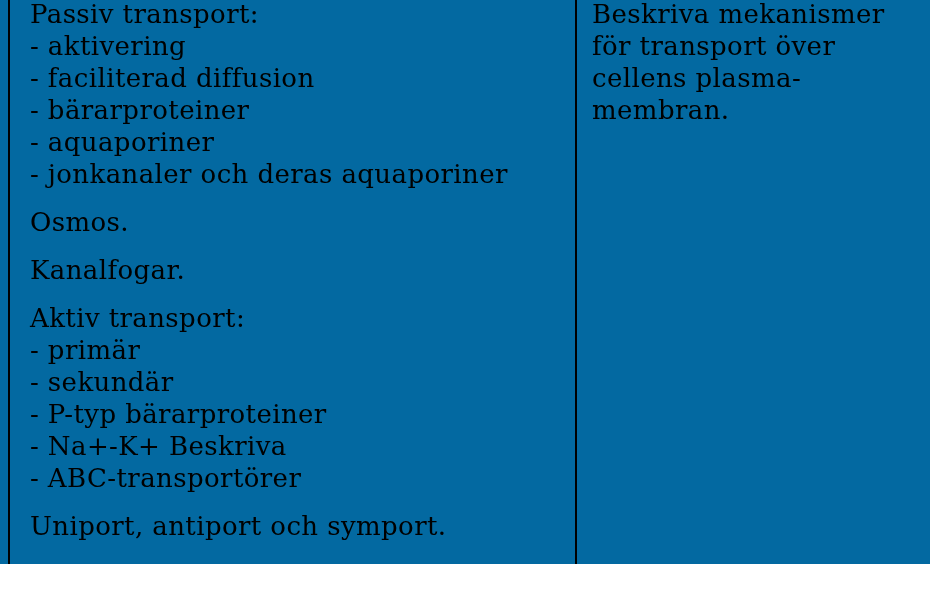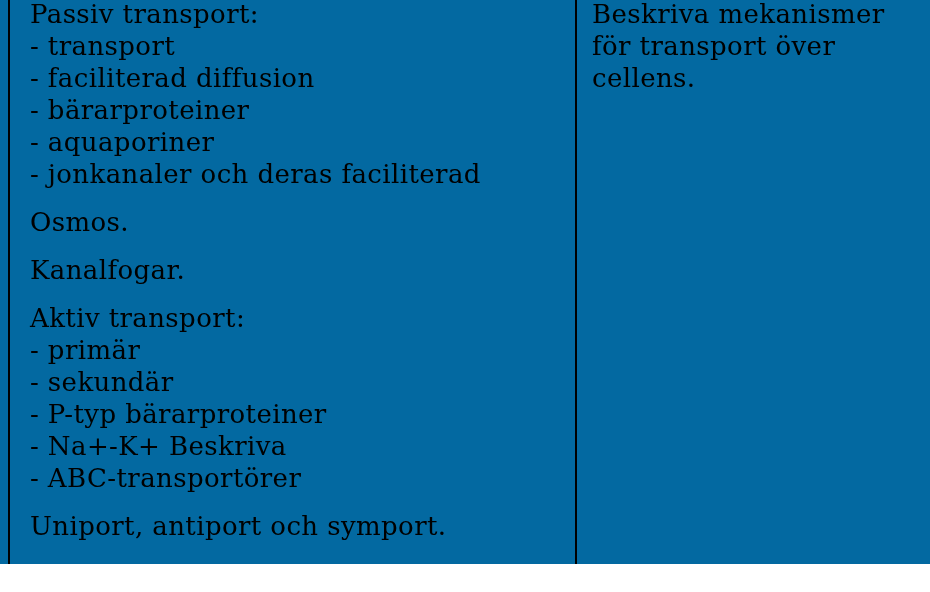--- a/index.html
+++ b/index.html
@@ -60,25 +60,25 @@
 <body>
 
 <div class="page">
   <div class="vline left-border"></div>
   <div class="vline divider"></div>
   <div class="hline"></div>
 
   <div class="cell left-cell">
       <div class="para">
         <div class="line">Passiv transport:</div>
-        <div class="line">- transport</div>
+        <div class="line">- aktivering</div>
         <div class="line">- faciliterad diffusion</div>
         <div class="line">- bärarproteiner</div>
         <div class="line">- aquaporiner</div>
-        <div class="line">- jonkanaler och deras faciliterad</div>
+        <div class="line">- jonkanaler och deras aquaporiner</div>
       </div>
       <div class="para">
         <div class="line">Osmos.</div>
       </div>
       <div class="para">
         <div class="line">Kanalfogar.</div>
       </div>
       <div class="para">
         <div class="line">Aktiv transport:</div>
         <div class="line">- primär</div>
@@ -89,16 +89,17 @@
       </div>
       <div class="para">
         <div class="line">Uniport, antiport och symport.</div>
       </div>
     </div>
 
   <div class="cell right-cell">
       <div class="para">
         <div class="line">Beskriva mekanismer</div>
         <div class="line">för transport över</div>
-        <div class="line">cellens.</div>
+        <div class="line">cellens plasma-</div>
+        <div class="line">membran.</div>
       </div>
     </div>
 </div>
 
 </body></html>

